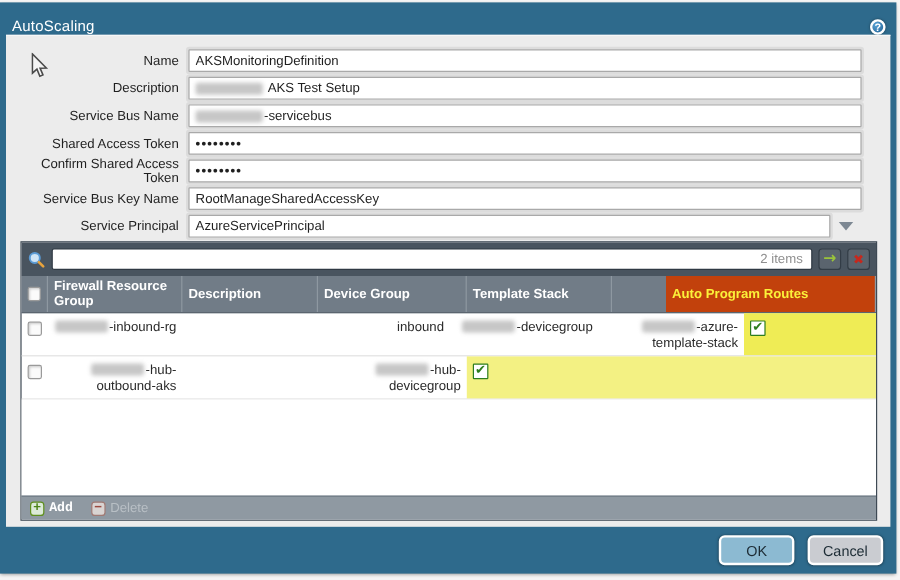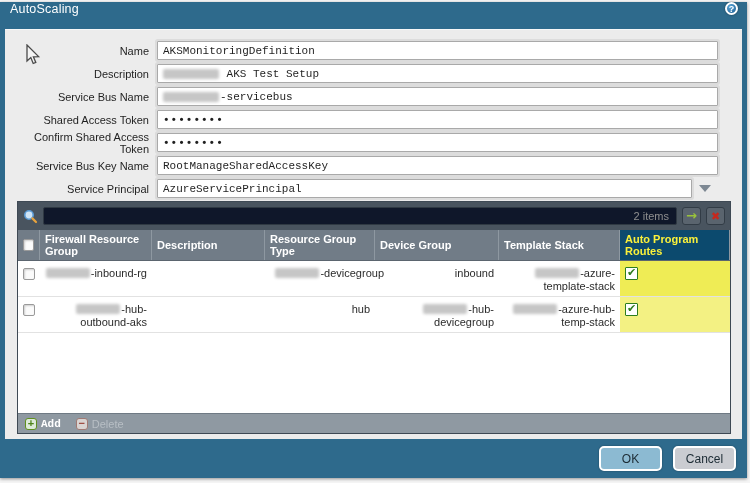--- a/index.html
+++ b/index.html
@@ -3,78 +3,78 @@
 <meta charset="utf-8">
 <style>
   * { box-sizing: border-box; margin: 0; padding: 0; }
   html,body { width:750px; height:483px; background:#f5f5f5; overflow:hidden;
     font-family:"Liberation Sans", sans-serif; }
 
   .dialog { position:absolute; top:2px; left:0; width:747px; height:476px;
     background:#2e6a8c; box-shadow:0 1px 3px rgba(0,0,0,.4); }
 
   
-  .titlebar { height:27px; display:flex; align-items:flex-start; padding:0 9px 0 10px; }
+  .titlebar { height:27px; display:flex; align-items:flex-end; padding:0 9px 0 10px; }
   .title { color:#fff; font-size:12.5px; letter-spacing:.2px; }
   .help-btn { margin-left:auto; width:13px; height:13px; border-radius:50%;
     background:radial-gradient(circle at 35% 30%, #5aa6d8, #1d5d92);
     border:2px solid #fff; color:#fff; font-size:9px; font-weight:bold;
     display:flex; align-items:center; justify-content:center; cursor:pointer;
     box-shadow:0 0 2px rgba(0,0,0,.5); }
 
   
   .panel { position:absolute; left:5px; right:5px; top:27px; bottom:39px;
     background:#ececec; border-top:1px solid #f7f7f7; }
 
   
   .form { padding-top:9px; }
   .frow { display:flex; align-items:center; height:23px; padding-right:24px; }
   .flabel { width:152px; text-align:right; padding-right:8px; font-size:11px; color:#1f1f1f; }
   .fvalue, input.fvalue { flex:1; height:19px; background:#fff;
     border:1px solid #a9a9a9; box-shadow:0 0 0 2px #dcdcdc;
     font-size:11px; color:#1f1f1f; padding:2px 5px; display:flex; align-items:center;
-    font-family:Liberation Mono, monospace; border-radius:1px; }
+    font-family:Liberation Sans, sans-serif; border-radius:1px; }
   input.fvalue { display:block; line-height:15px; }
   .pw { letter-spacing:1px; font-weight:bold; font-size:11px; }
   .dd-zone { width:26px; height:19px; display:flex; align-items:center; justify-content:center; cursor:pointer; }
   .dd-arrow { width:0; height:0; border-left:6px solid transparent;
     border-right:6px solid transparent; border-top:7px solid #7d8893; }
 
   
   .redact { display:inline-block; height:10px; background:#c6c6c6; border-radius:2px;
     filter:blur(1.6px); vertical-align:-1px; margin-right:1px; }
   .r56 { width:56px; } .r44 { width:44px; }
 
   
   .table-widget { position:absolute; left:12px; right:11px; top:171px; height:233px;
     background:#fff; border:1px solid #3e4954; display:flex; flex-direction:column; }
   .filterbar { height:28px; background:#49545f; display:flex; align-items:center;
     padding:0 5px; gap:5px; flex:0 0 auto; }
   .search-icon { flex:0 0 auto; }
-  .filter-input { flex:1; height:18px; background:#0f172a; border-radius:2px;
+  .filter-input { flex:1; height:18px; background:#ffffff; border-radius:2px;
     border:1px solid #2f3943; display:flex; align-items:center; justify-content:flex-end;
     padding:0 7px; font-size:11px; color:#8f8f8f; cursor:text; }
   .sq-btn { width:19px; height:18px; background:#5a646e; border:1px solid #323c46;
     border-radius:3px; display:flex; align-items:center; justify-content:center;
     cursor:pointer; font-family:"DejaVu Sans", sans-serif; }
   .go-glyph { color:#9ac33b; font-size:13px; font-weight:bold; line-height:1; margin-top:-1px; }
   .x-glyph { color:#c6281d; font-size:11px; font-weight:bold; line-height:1; }
 
   .thead { display:flex; background:#717c87; color:#fff; font-size:11px; font-weight:bold;
     flex:0 0 auto; border-bottom:1px solid #5b656f; }
   .th { padding:3px 5px; border-right:1px solid #8e98a1; display:flex; align-items:center;
     line-height:12px; min-height:29px; }
   .c0 { width:22px; justify-content:center; flex:none; }
   .c1 { width:112px; flex:none; }
   .c2 { width:113px; flex:none; }
   .c3 { width:110px; flex:none; }
   .c4 { width:124px; flex:none; }
   .c5 { width:121px; flex:none; }
   .c6 { flex:1; }
-  .th.c6 { background:#0c4a6e; color:#fbf13a; }
+  .th.c6 { background:#c2410c; color:#fbf13a;margin-left:45px; }
 
   .trow { display:flex; border-bottom:1px solid #e2e2e2; font-size:11px; color:#2b2b2b;
     min-height:32px; flex:0 0 auto;text-align:right; }
   .td { padding:6px 5px 3px; line-height:13px; }
   .td.c0 { display:flex; justify-content:center; padding-top:7px; }
   .hl1 { background:#efec55; }
   .hl2 { background:#f3f183; }
 
   .cb { width:12px; height:12px; background:#fbfbfb; border:1px solid #9a9a9a;
     border-radius:2px; box-shadow:inset 1px 1px 2px rgba(0,0,0,.18); cursor:pointer; }
@@ -184,62 +184,57 @@
           <span class="x-glyph">✖</span>
         </span>
       </div>
 
       <div class="thead">
         <div class="th c0">
           <span class="cb"></span>
         </div>
         <div class="th c1">Firewall Resource Group</div>
         <div class="th c2">Description</div>
-        <div class="th c3">Resource Group Type</div>
         <div class="th c4">Device Group</div>
         <div class="th c5">Template Stack</div>
         <div class="th c6">Auto Program Routes</div>
       </div>
 
       <div class="trow">
         <div class="td c0">
           <span class="cb"></span>
         </div>
         <div class="td c1">
           <span class="redact r44"></span><span>-inbound-rg</span>
         </div>
         <div class="td c2"></div>
+        <div class="td c3">inbound</div>
         <div class="td c4">
           <span class="redact r44"></span><span>-devicegroup</span>
         </div>
-        <div class="td c3">inbound</div>
         <div class="td c5">
           <span class="redact r44"></span><span>-azure-template-stack</span>
         </div>
         <div class="td c6 hl1">
           <span class="cb-green">
             <span class="tick">✔</span>
           </span>
         </div>
       </div>
 
       <div class="trow">
         <div class="td c0">
           <span class="cb"></span>
         </div>
         <div class="td c1">
           <span class="redact r44"></span><span>-hub-outbound-aks</span>
         </div>
         <div class="td c2"></div>
-        <div class="td c3">hub</div>
         <div class="td c4">
           <span class="redact r44"></span><span>-hub-devicegroup</span>
-        </div>
-        <div class="td c5">
-          <span class="redact r44"></span><span>-azure-hub-temp-stack</span>
         </div>
         <div class="td c6 hl2">
           <span class="cb-green">
             <span class="tick">✔</span>
           </span>
         </div>
       </div>
 
       <div class="tbody-empty"></div>
 

